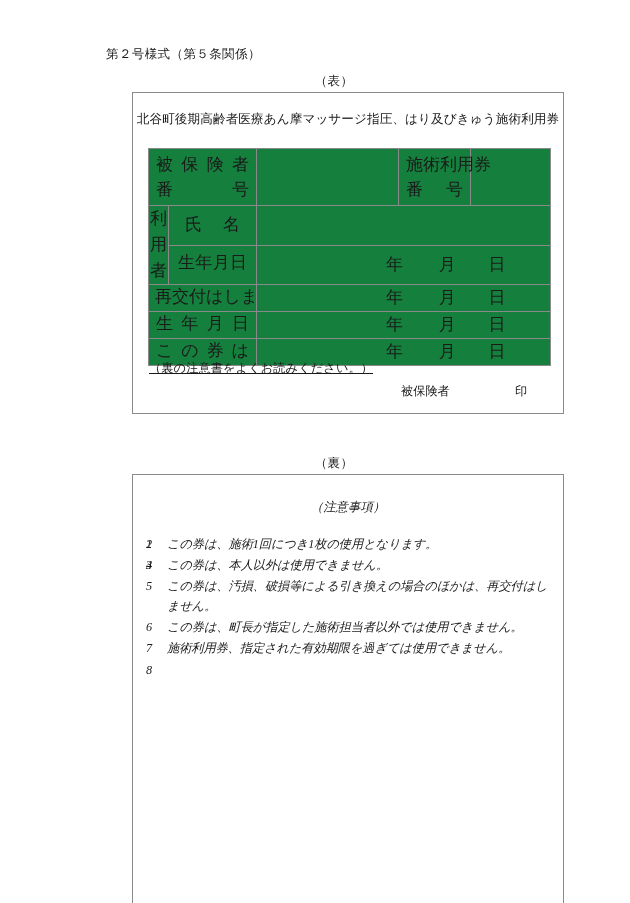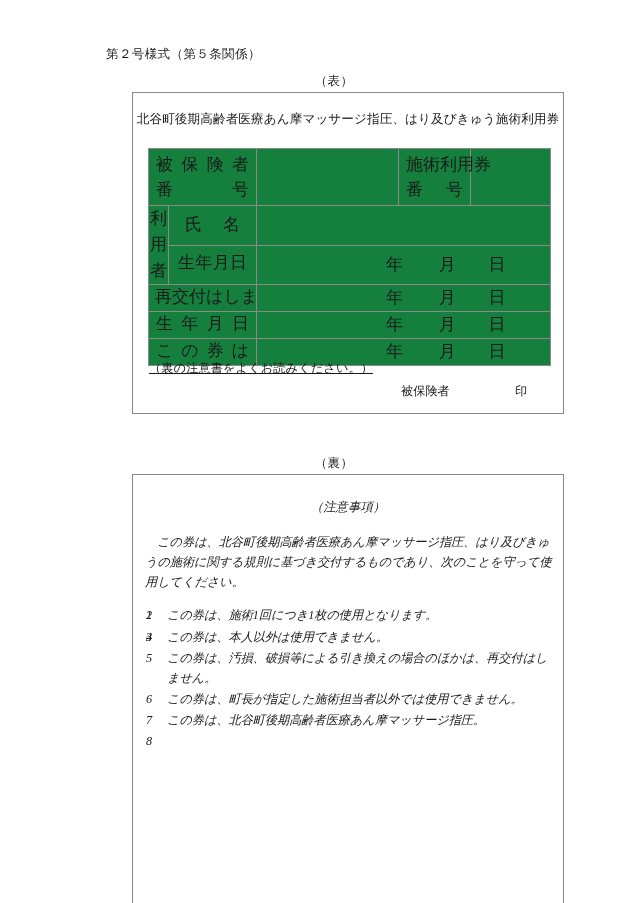--- a/index.html
+++ b/index.html
@@ -316,21 +316,20 @@
     </div>
   </div>
 
   <div class="side-marker marker-ura">（裏）</div>
 
   <div class="card card-back">
 
     <div class="notice-title">（注意事項）</div>
 
     <div class="notice-body">
-      <p class="notice-intro">この券は、北谷町後期高齢者医療あん摩マッサージ指圧、はり及びきゅうの施術に関する規則に基づき交付するものであり、次のことを守って使用してください。</p>
 
       <ol class="notice-list">
         <li>
           <span class="num">1</span>
         </li>
         <li>
           <span class="num">2</span>
           <span>この券は、施術1回につき1枚の使用となります。</span>
         </li>
         <li>
@@ -343,21 +342,21 @@
         <li>
           <span class="num">5</span>
           <span>この券は、汚損、破損等による引き換えの場合のほかは、再交付はしません。</span>
         </li>
         <li>
           <span class="num">6</span>
           <span>この券は、町長が指定した施術担当者以外では使用できません。</span>
         </li>
         <li>
           <span class="num">7</span>
-          <span>この券は、北谷町後期高齢者医療あん摩マッサージ指圧。</span>
+          <span>施術利用券、指定された有効期限を過ぎては使用できません。</span>
         </li>
         <li>
           <span class="num">8</span>
         </li>
       </ol>
     </div>
   </div>
 
 </div>
 

